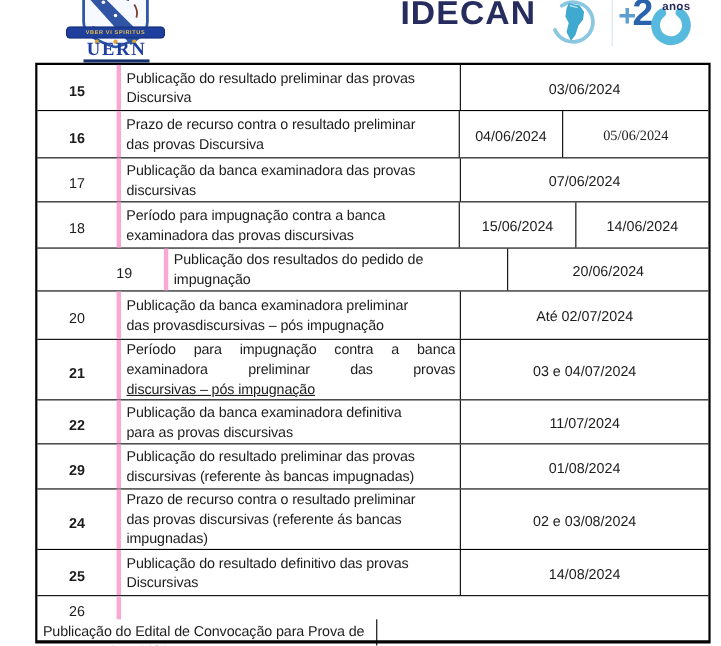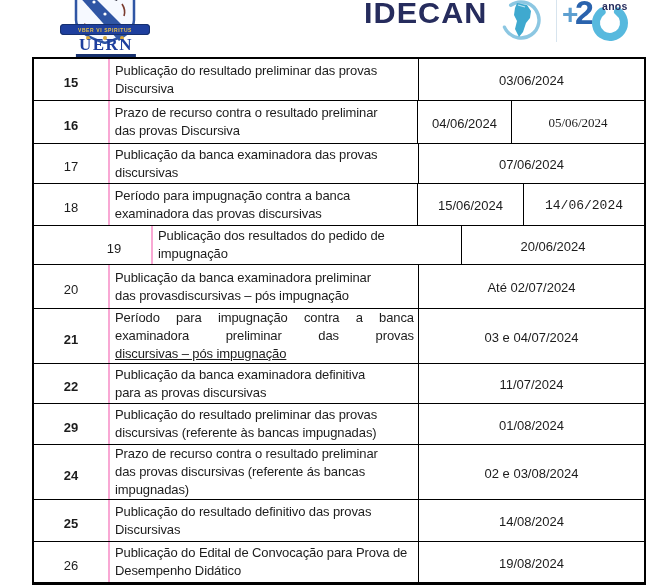--- a/index.html
+++ b/index.html
@@ -41,21 +41,21 @@
   .anniv .anos{position:absolute;left:40px;top:0;font-size:10.5px;font-weight:bold;color:#262c5d;letter-spacing:.3px;}
   
   .schedule-table{
     position:absolute;left:32px;top:57px;width:614px;box-sizing:border-box;
     border:2px solid #000;border-bottom-width:3px;background:#fff;
   }
   .t-row{display:flex;box-sizing:border-box;border-bottom:1px solid #000;}
   .t-row:last-child{border-bottom:none;}
   .cell{box-sizing:border-box;font-size:13px;}
   .cell-num{
-    width:76px;border-right:2px solid #f9a8d4;display:flex;align-items:center;justify-content:center;
+    width:76px;border-right:4px solid #f9a8d4;display:flex;align-items:center;justify-content:center;
     padding-top:6px;
     text-align:right;
   }
   .cell-num.bold{font-weight:bold;}
   .cell-desc{
     width:309px;border-right:1px solid #000;display:flex;align-items:center;
     padding:2px 4px 2px 5px;
   }
   .cell-desc .txt{white-space:pre-line;line-height:18px;letter-spacing:-0.1px;}
   .jwrap{width:100%;line-height:18px;letter-spacing:-0.1px;}
@@ -149,21 +149,21 @@
         </div>
       </div>
       <div class="t-row" style="height: 42px;">
         <div class="cell cell-num">18</div>
         <div class="cell cell-desc">
           <span class="txt">Período para impugnação contra a banca
 examinadora das provas discursivas</span>
         </div>
         <div class="cell cell-dates">
           <div class="date-cell with-sep" style="width: 105px; flex: 0 0 auto;">15/06/2024</div>
-          <div class="date-cell" style="width: 120px; flex: 0 0 auto; font-family: Liberation Mono, monospace;">14/06/2024</div>
+          <div class="date-cell" style="width: 120px; flex: 0 0 auto;">14/06/2024</div>
         </div>
       </div>
       <div class="t-row" style="height: 39px; padding-left: 43px;">
         <div class="cell cell-num">19</div>
         <div class="cell cell-desc">
           <span class="txt">Publicação dos resultados do pedido de
 impugnação</span>
         </div>
         <div class="cell cell-dates">
           <div class="date-cell">20/06/2024</div>
@@ -226,21 +226,21 @@
       <div class="t-row" style="height: 42px;">
         <div class="cell cell-num bold">25</div>
         <div class="cell cell-desc">
           <span class="txt">Publicação do resultado definitivo das provas
 Discursivas</span>
         </div>
         <div class="cell cell-dates">
           <div class="date-cell">14/08/2024</div>
         </div>
       </div>
-      <div class="t-row" style="height: 40px;">
+      <div class="t-row" style="height: 40px; flex-direction: column;">
         <div class="cell cell-num">26</div>
         <div class="cell cell-desc">
           <span class="txt">Publicação do Edital de Convocação para Prova de
 Desempenho Didático</span>
         </div>
         <div class="cell cell-dates">
           <div class="date-cell">19/08/2024</div>
         </div>
       </div>
     </div>

